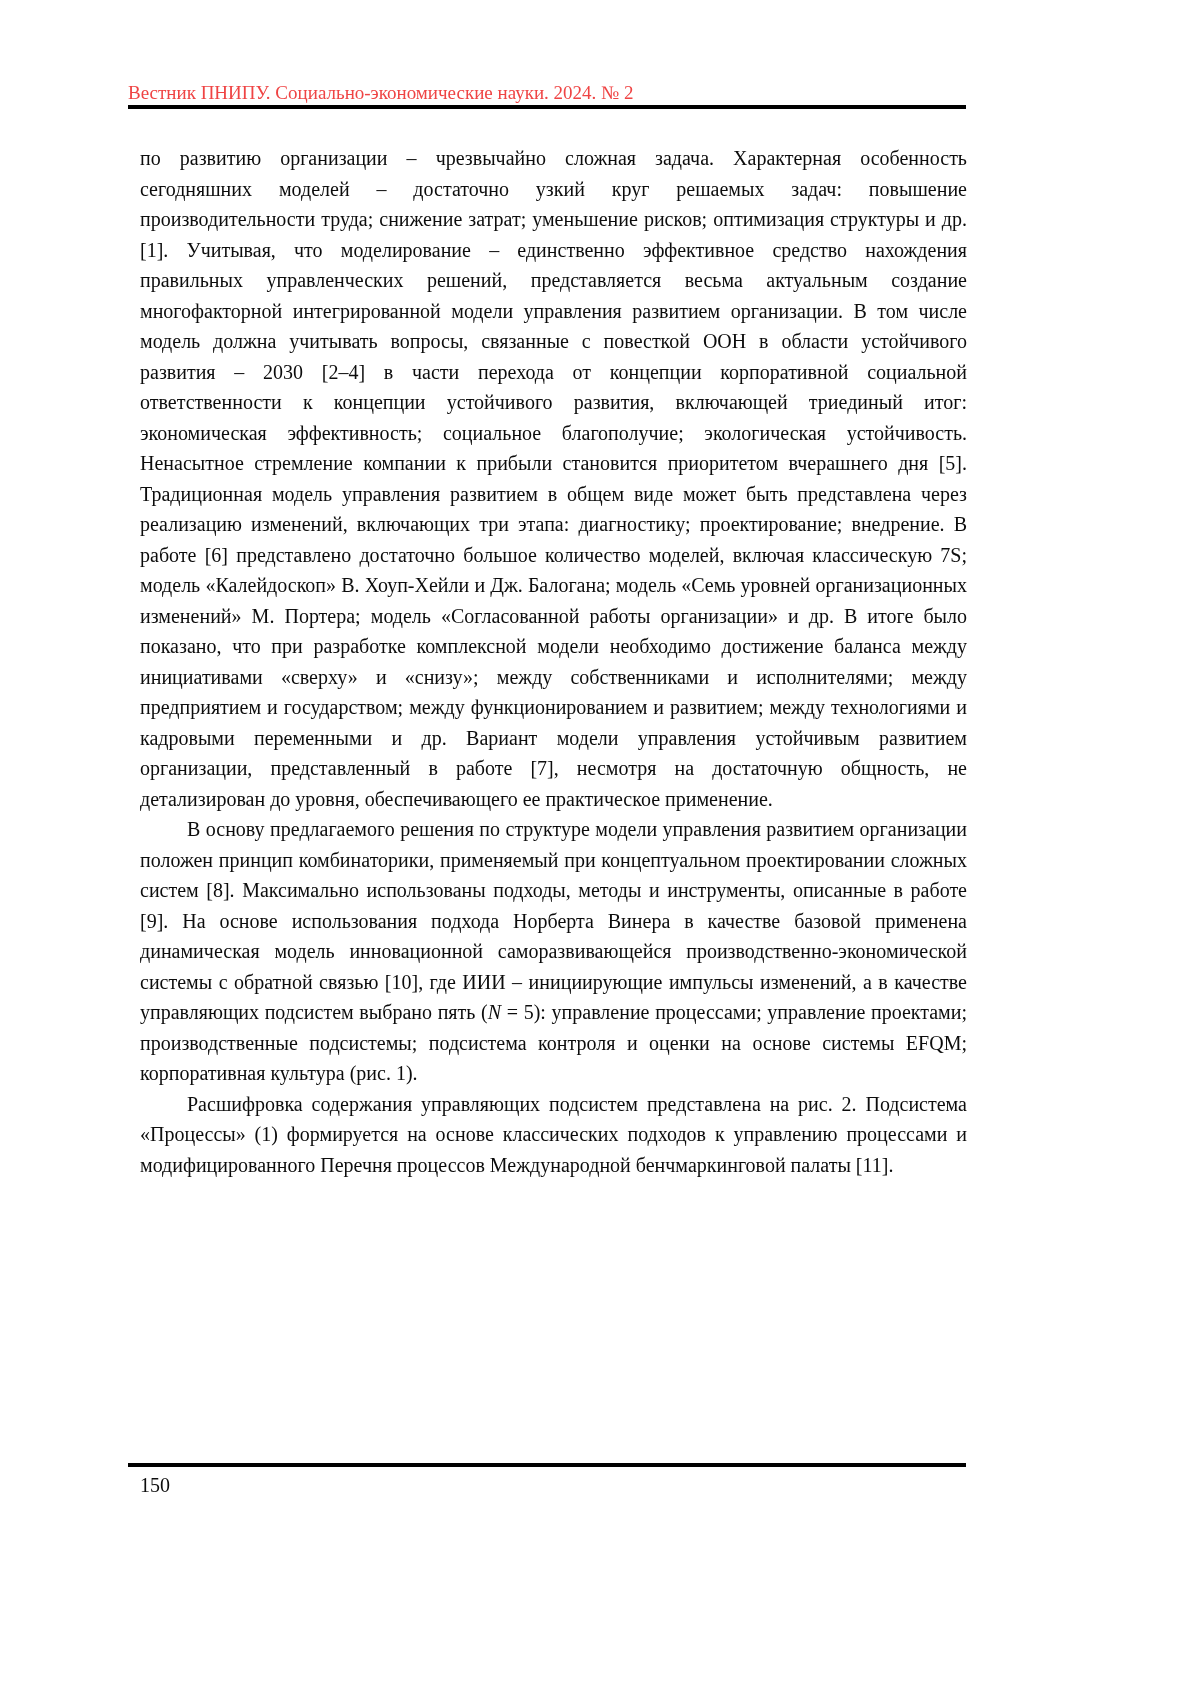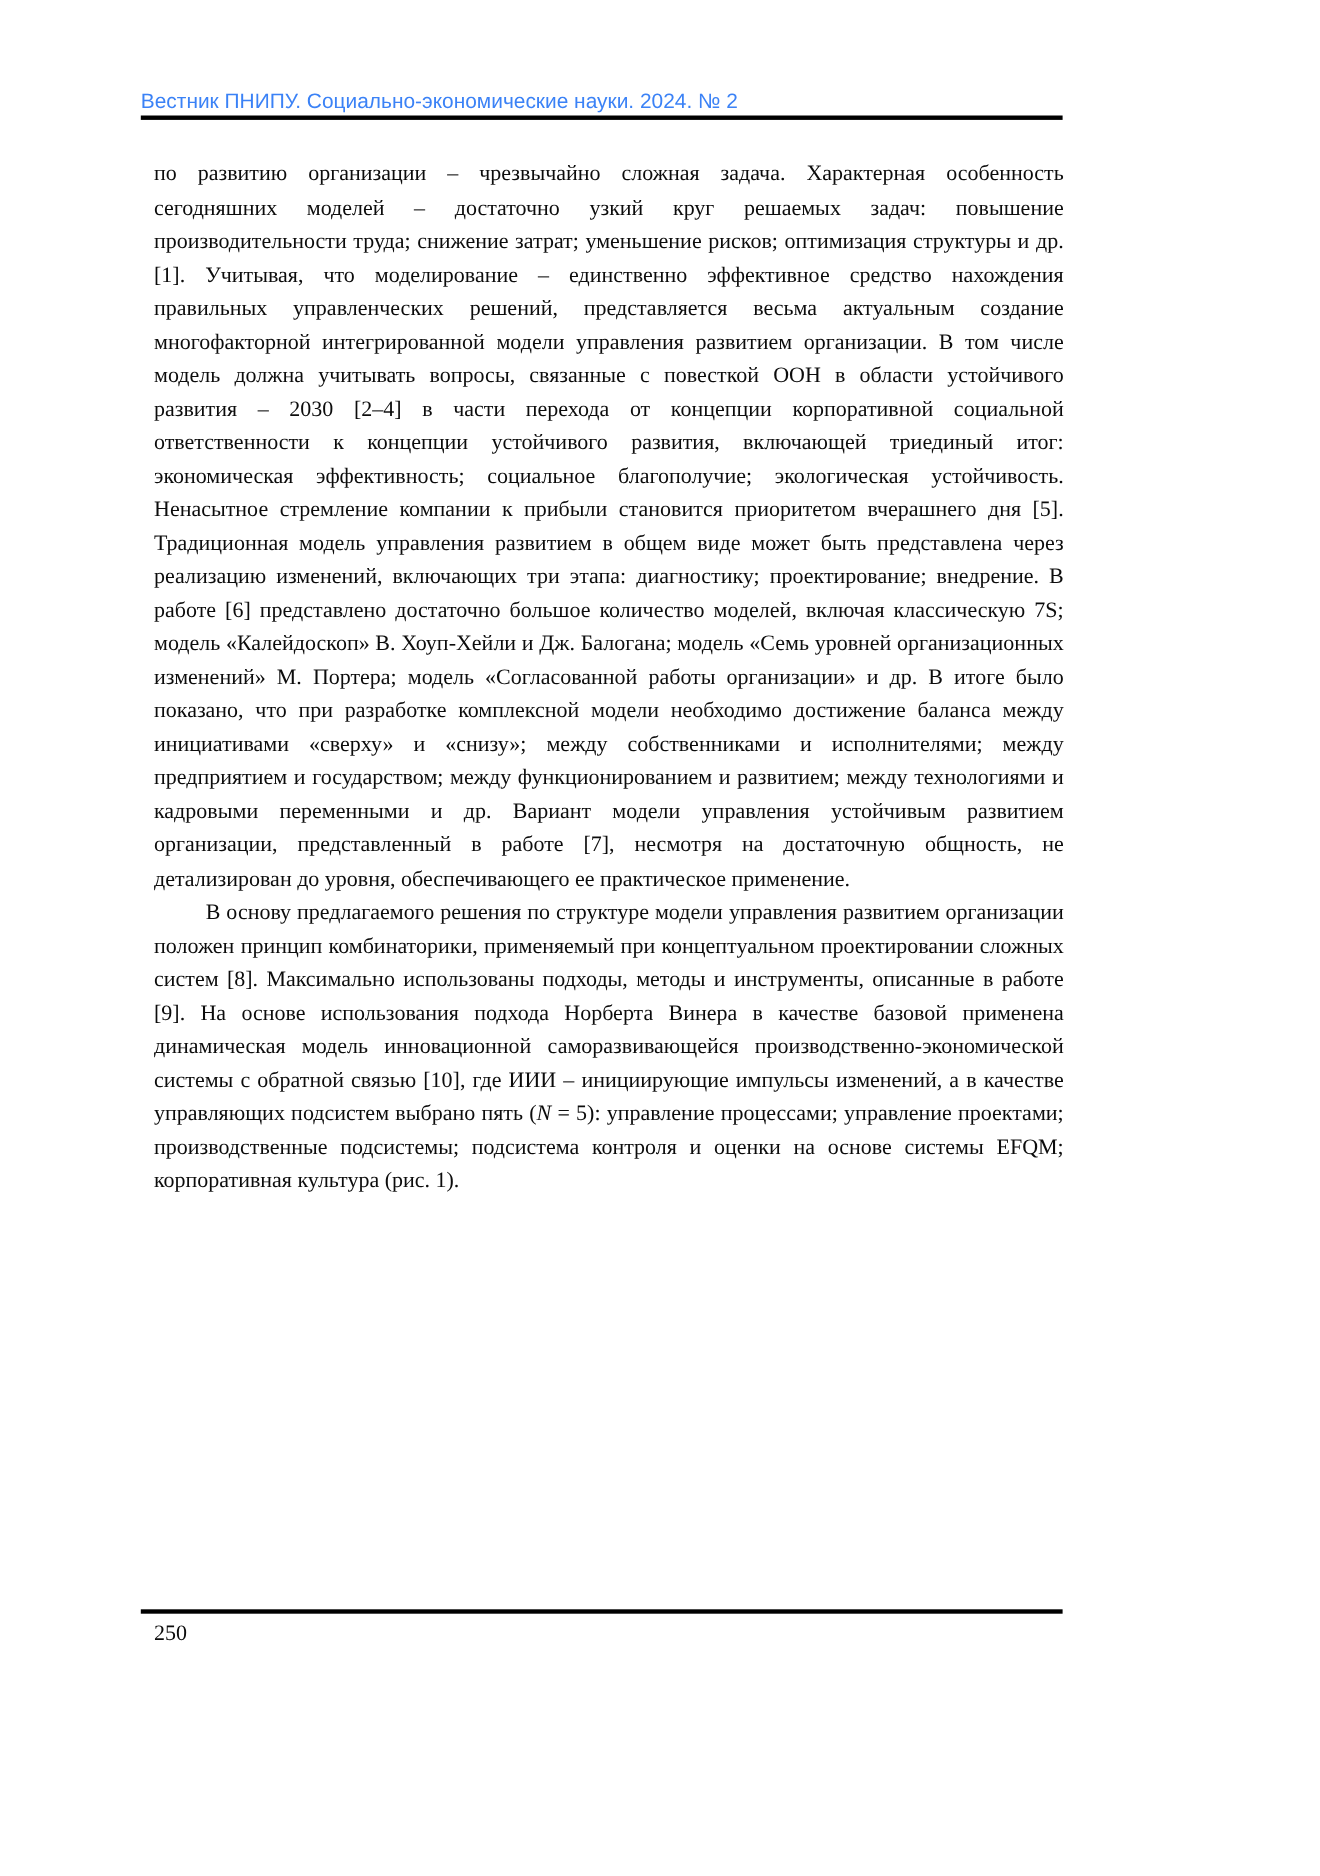--- a/index.html
+++ b/index.html
@@ -14,24 +14,24 @@
     background: #ffffff;
     color: #0c0c0c;
     font-family: "Liberation Serif", serif;
     overflow: hidden;
   }
   .running-head {
     position: absolute;
     left: 128px;
     top: 82px;
     width: 838px;
-    font-family: Liberation Sans, sans-serif;
+    font-family: Liberation Serif, serif;
     font-size: 19px;
     line-height: 22px;
-    color: #3b82f6;
+    color: #ef4444;
     white-space: nowrap;
   }
   .head-rule {
     position: absolute;
     left: 128px;
     top: 105px;
     width: 838px;
     height: 4px;
     background: #000000;
   }
@@ -78,19 +78,20 @@
 
 <div class="page">
 
   <div class="running-head">Вестник ПНИПУ. Социально-экономические науки. 2024. № 2</div>
 
   <div class="head-rule"></div>
 
   <div class="body-text">
     <p class="para">по развитию организации – чрезвычайно сложная задача. Характерная особенность сегодняшних моделей – достаточно узкий круг решаемых задач: повышение производительности труда; снижение затрат; уменьшение рисков; оптимизация структуры и др. [1]. Учитывая, что моделирование – единственно эффективное средство нахождения правильных управленческих решений, представляется весьма актуальным создание многофакторной интегрированной модели управления развитием организации. В том числе модель должна учитывать вопросы, связанные с повесткой ООН в области устойчивого развития – 2030 [2–4] в части перехода от концепции корпоративной социальной ответственности к концепции устойчивого развития, включающей триединый итог: экономическая эффективность; социальное благополучие; экологическая устойчивость. Ненасытное стремление компании к прибыли становится приоритетом вчерашнего дня [5]. Традиционная модель управления развитием в общем виде может быть представлена через реализацию изменений, включающих три этапа: диагностику; проектирование; внедрение. В работе [6] представлено достаточно большое количество моделей, включая классическую 7S; модель «Калейдоскоп» В. Хоуп-Хейли и Дж. Балогана; модель «Семь уровней организационных изменений» М. Портера; модель «Согласованной работы организации» и др. В итоге было показано, что при разработке комплексной модели необходимо достижение баланса между инициативами «сверху» и «снизу»; между собственниками и исполнителями; между предприятием и государством; между функционированием и развитием; между технологиями и кадровыми переменными и др. Вариант модели управления устойчивым развитием организации, представленный в работе [7], несмотря на достаточную общность, не детализирован до уровня, обеспечивающего ее практическое применение.</p>
     <p class="para indent"><span>В основу предлагаемого решения по структуре модели управления развитием организации положен принцип комбинаторики, применяемый при концептуальном проектировании сложных систем [8]. Максимально использованы подходы, методы и инструменты, описанные в работе [9]. На основе использования подхода Норберта Винера в качестве базовой применена динамическая модель инновационной саморазвивающейся производственно-экономической системы с обратной связью [10], где ИИИ – инициирующие импульсы изменений, а в качестве управляющих подсистем выбрано пять (</span><span class="var-italic">N</span><span> = 5): управление процессами; управление проектами; производственные подсистемы; подсистема контроля и оценки на основе системы EFQM; корпоративная культура (рис. 1).</span></p>
+    <p class="para indent">Расшифровка содержания управляющих подсистем представлена на рис. 2. Подсистема «Процессы» (1) формируется на основе классических подходов к управлению процессами и модифицированного Перечня процессов Международной бенчмаркинговой палаты [11].</p>
   </div>
 
   <div class="foot-rule"></div>
 
-  <div class="page-number">250</div>
+  <div class="page-number">150</div>
 
 </div>
 
 </body></html>

